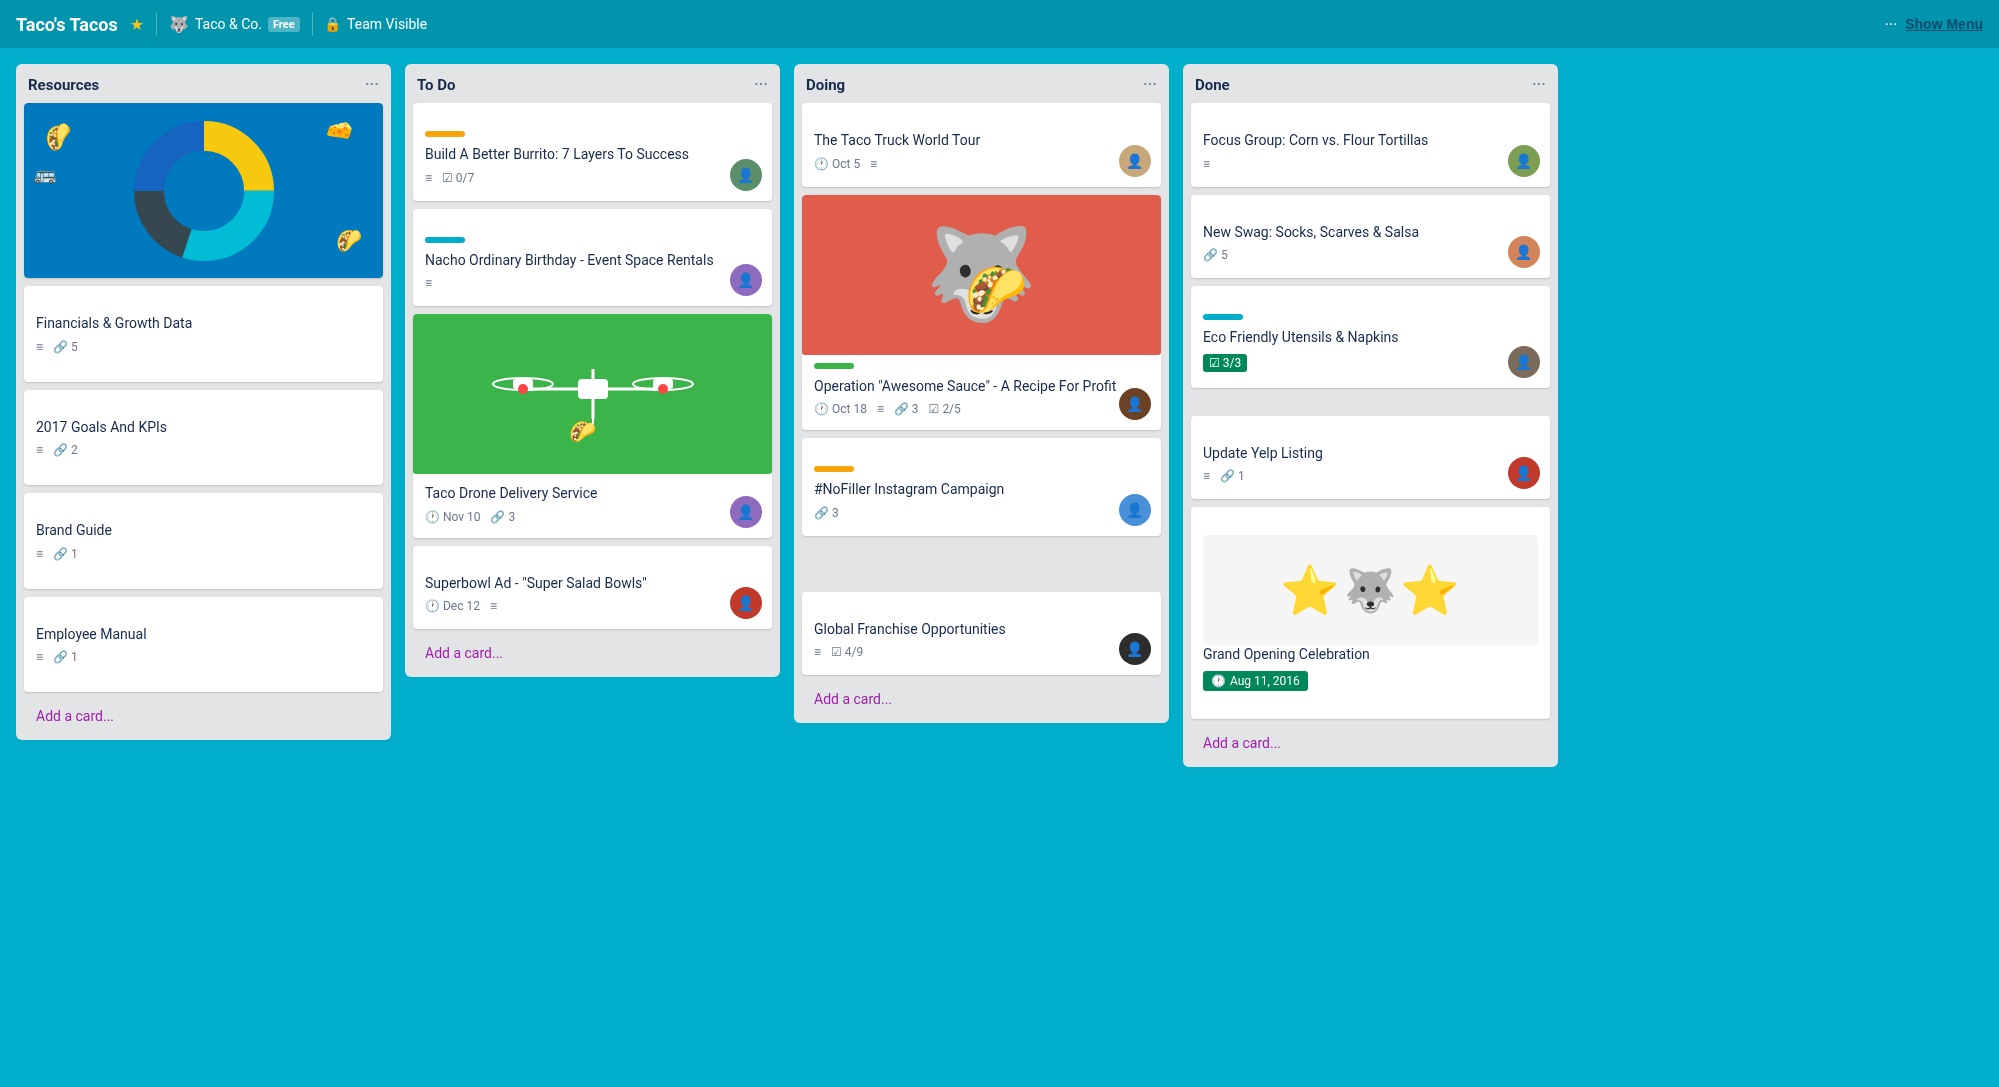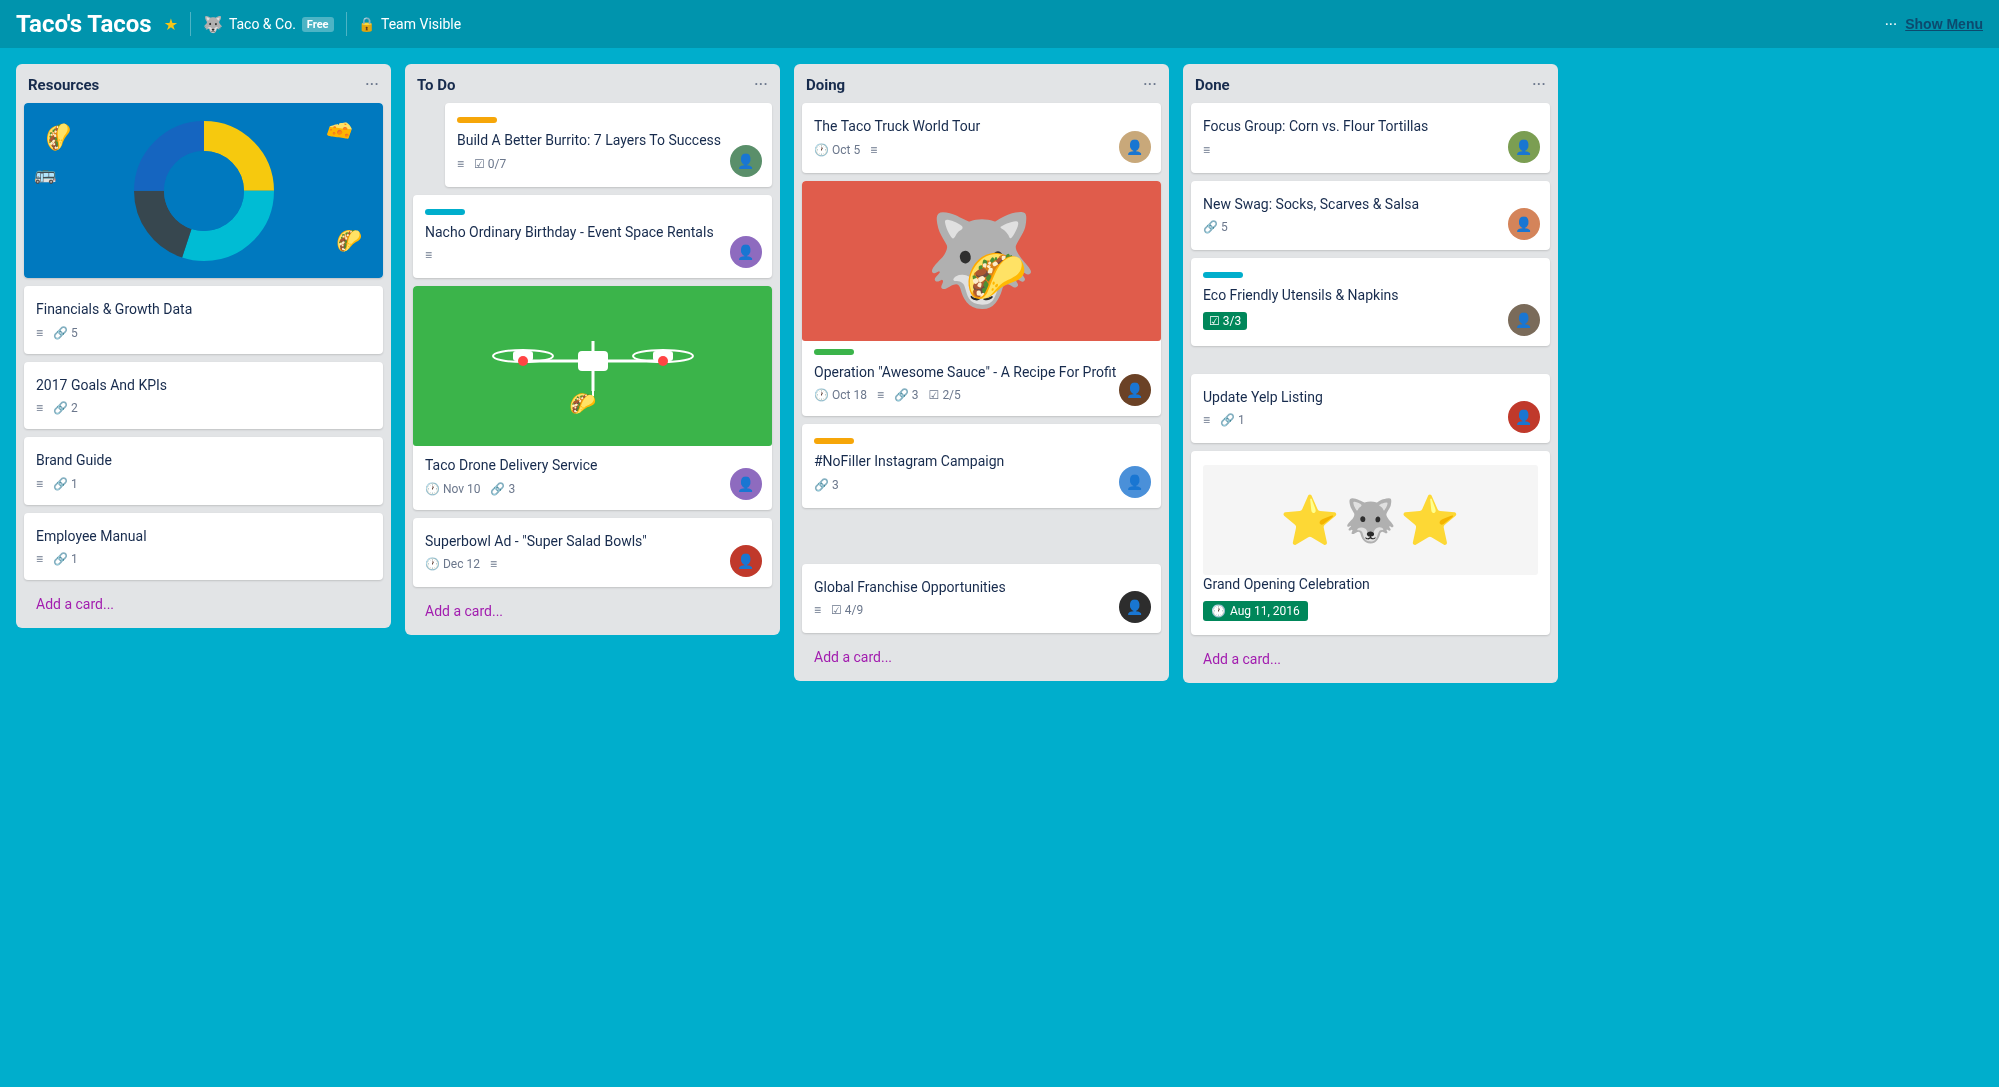--- a/index.html
+++ b/index.html
@@ -14,21 +14,21 @@
     .header {
       display: flex;
       align-items: center;
       padding: 0 16px;
       height: 48px;
       background: rgba(0,0,0,0.15);
       color: white;
       gap: 12px;
     }
     .header-title {
-      font-size: 24px;
+      font-size: 18px;
       font-weight: bold;
       color: white;
     }
     .header-star { color: #f5c518; font-size: 16px; cursor: pointer; }
     .header-divider { width: 1px; height: 24px; background: rgba(255,255,255,0.3); }
     .header-workspace {
       display: flex; align-items: center; gap: 6px; font-size: 14px; color: white;
     }
     .workspace-icon { font-size: 16px; }
     .free-badge {
@@ -88,21 +88,21 @@
     
     .cards-list {
       display: flex;
       flex-direction: column;
       gap: 8px;
       padding: 0 8px;
     }
     .card {
       background: white;
       border-radius: 4px;
-      padding: 14px 12px;
+      padding: 28px 12px;
       box-shadow: 0 1px 2px rgba(0,0,0,0.15);
       cursor: pointer;
       position: relative;
     }
     .card-label {
       height: 6px;
       border-radius: 3px;
       margin-bottom: 8px;
       width: 40px;
     }
@@ -304,21 +304,21 @@
     <div class="add-card">Add a card...</div>
   </div>
 
   <div class="column">
     <div class="column-header">
       <span class="column-title">To Do</span>
       <span class="column-menu">···</span>
     </div>
     <div class="cards-list">
 
-      <div class="card" style="padding-bottom: 16px; margin-left: 32px;">
+      <div class="card" style="padding-bottom: 16px;">
         <div class="card-label" style="background: #F6A609;"></div>
         <div class="card-title">Build A Better Burrito: 7 Layers To Success</div>
         <div class="card-meta">
           <span class="card-meta-item">≡</span>
           <span class="card-meta-item">☑ <span>0/7</span></span>
         </div>
         <div class="avatar-circle" style="background:#5A8F6A;">👤</div>
       </div>
 
       <div class="card" style="padding-bottom: 16px;">

